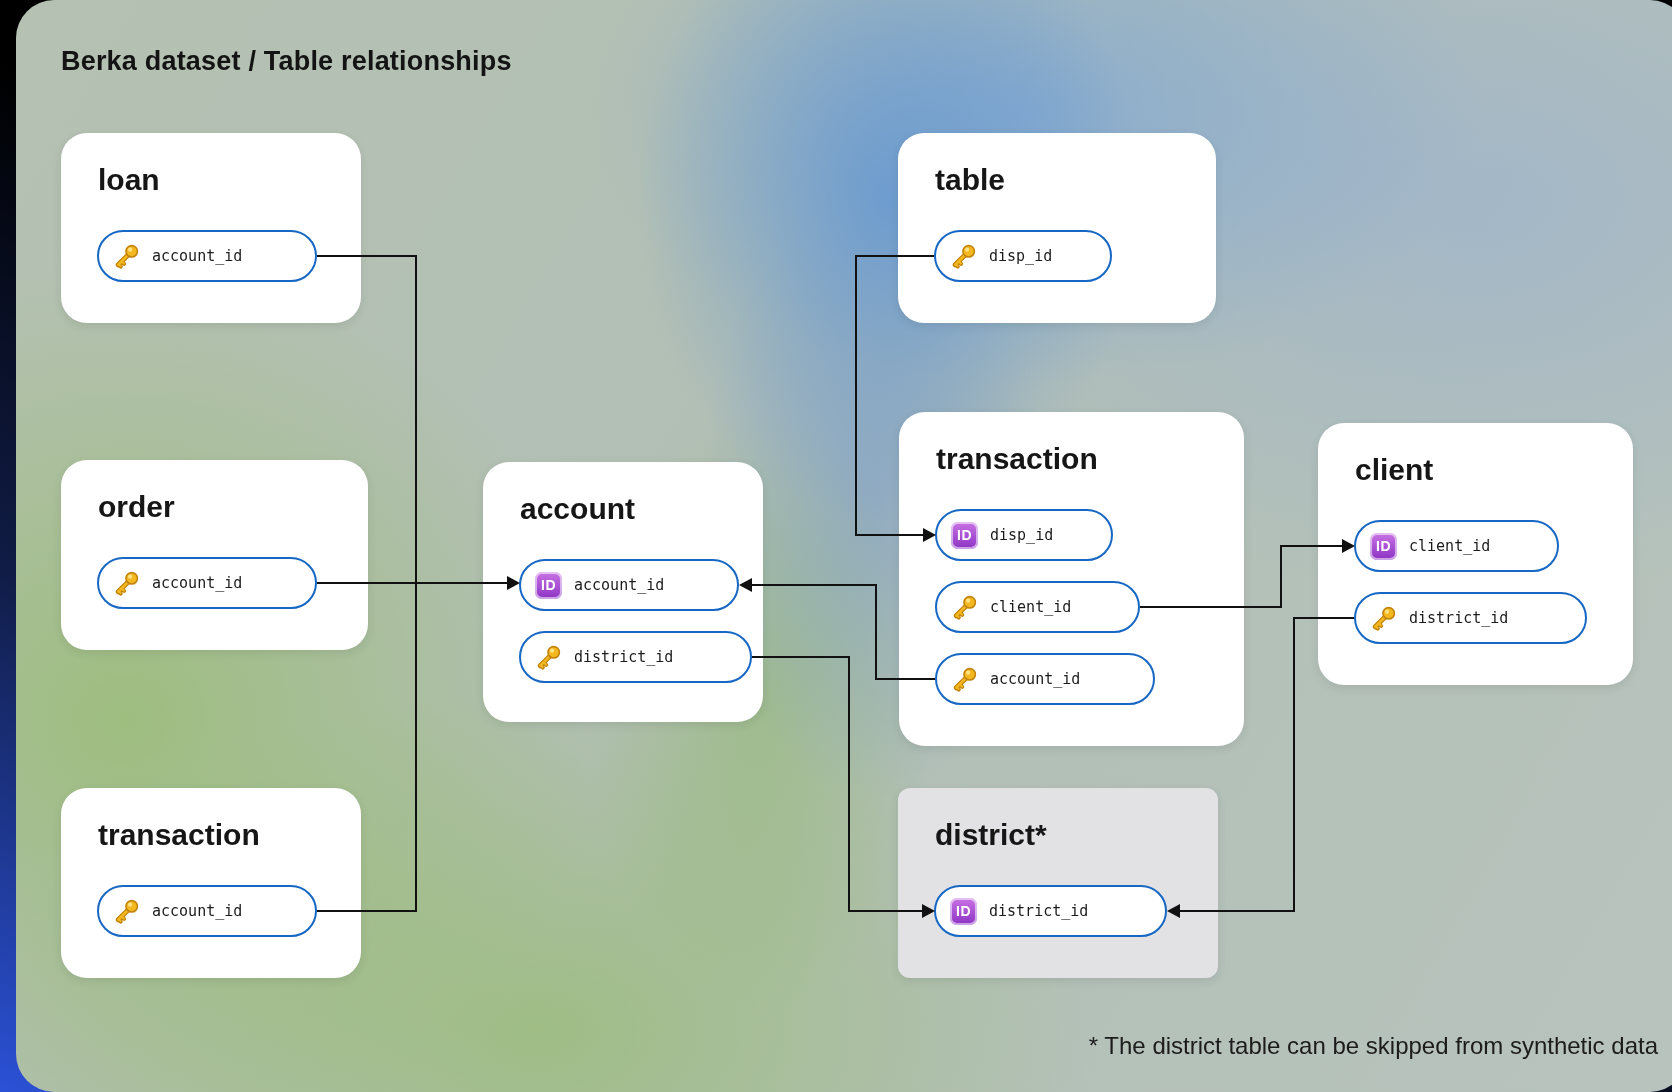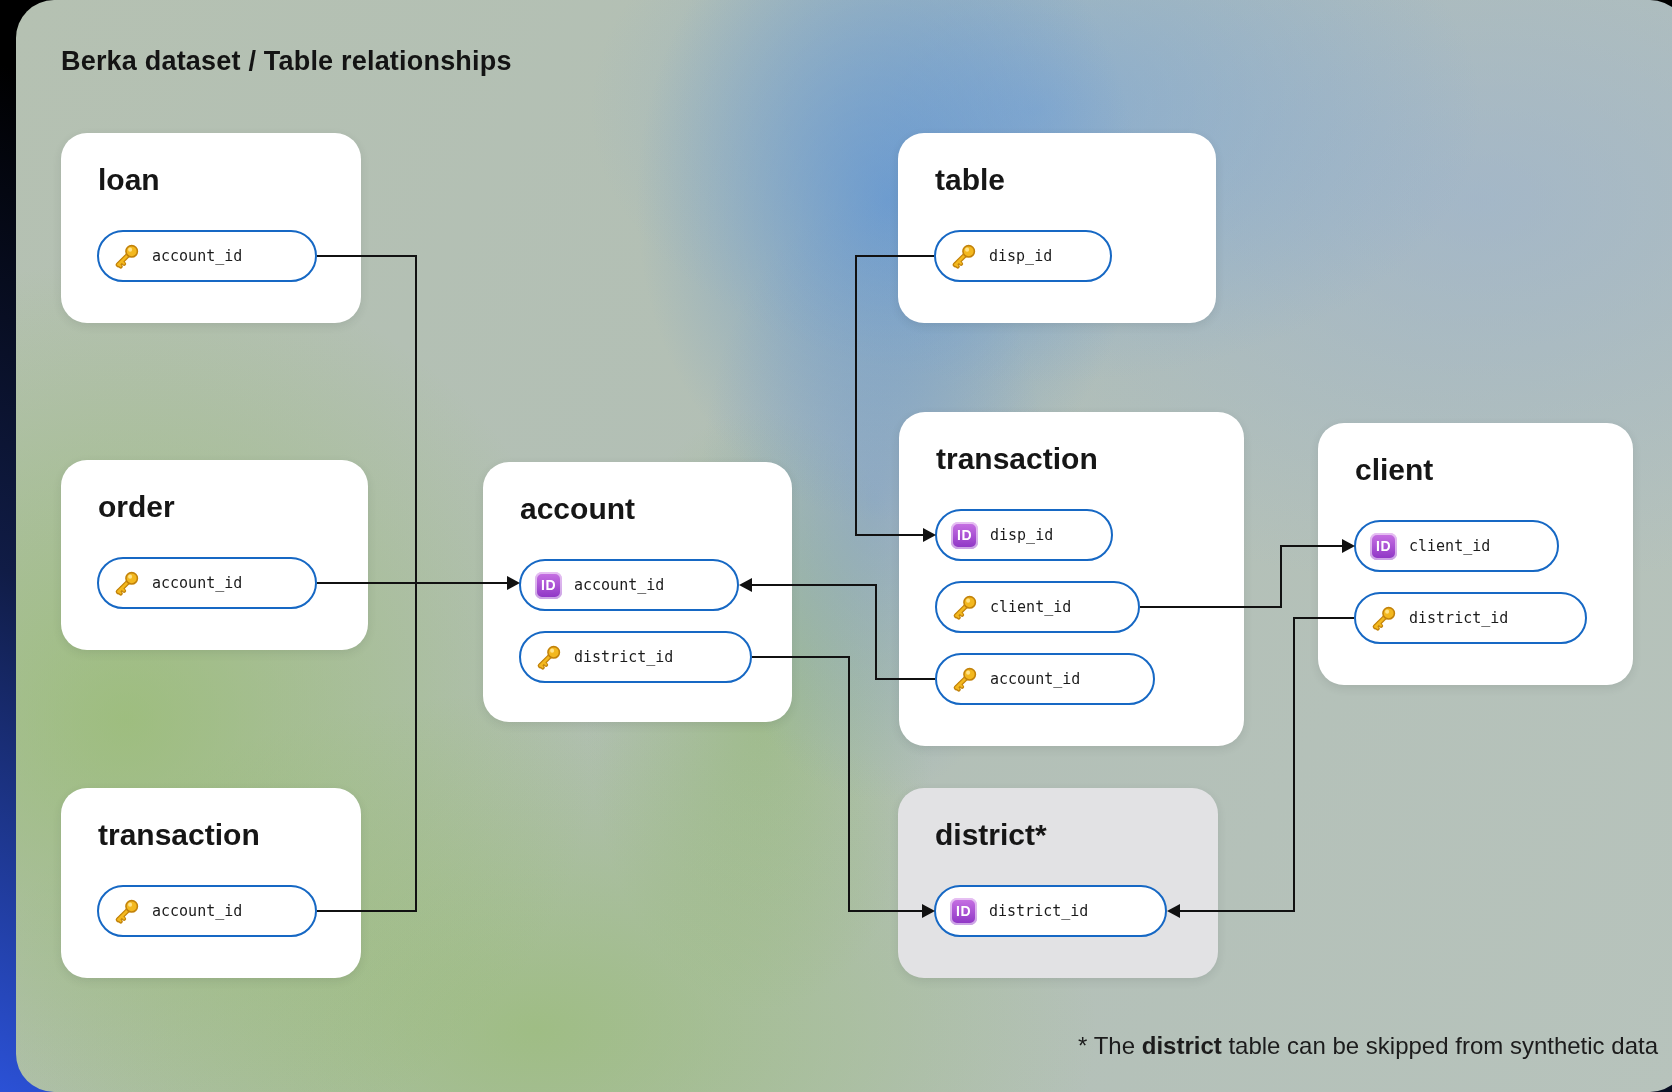--- a/index.html
+++ b/index.html
@@ -10,47 +10,47 @@
       radial-gradient(360px 460px at 872px 200px, rgba(80,140,215,0.62) 0%, rgba(80,140,215,0) 70%),
       radial-gradient(620px 380px at 1020px 110px, rgba(110,160,220,0.55) 0%, rgba(110,160,220,0) 72%),
       radial-gradient(820px 520px at 1460px 200px, rgba(150,175,212,0.55) 0%, rgba(150,175,212,0) 75%),
       radial-gradient(250px 430px at 858px 500px, rgba(95,140,212,0.38) 0%, rgba(95,140,212,0) 70%),
       radial-gradient(660px 640px at 110px 720px, rgba(140,187,84,0.55) 0%, rgba(140,187,84,0) 72%),
       radial-gradient(780px 470px at 520px 1030px, rgba(140,187,84,0.50) 0%, rgba(140,187,84,0) 72%),
       radial-gradient(250px 430px at 745px 710px, rgba(132,182,80,0.40) 0%, rgba(132,182,80,0) 70%),
       linear-gradient(120deg,#b5c1b2 0%,#b2bfb6 50%,#b7c3bc 100%);}
   .page-title{position:absolute;left:45px;top:46px;font-size:27px;font-weight:700;color:#141414;letter-spacing:.2px;}
   .card{position:absolute;background:#fff;border-radius:26px;box-shadow:0 3px 10px rgba(30,40,40,0.10);z-index:2;}
-  .card.muted{background:#e2e2e4;}
+  .card.muted{background:#e2e2e4;border-radius:12px;}
   .tbl-title{position:absolute;left:37px;top:30px;font-size:30px;font-weight:700;color:#161616;}
   .pill{position:absolute;left:36px;height:52px;border:2px solid #1668c4;border-radius:26px;background:#fff;
     display:flex;align-items:center;gap:12px;padding:0 20px 0 14px;box-sizing:border-box;z-index:4;}
   .pill .ftxt{font-family:"DejaVu Sans Mono","Liberation Mono",monospace;font-size:15px;color:#1b1b1b;white-space:nowrap;}
   .w-account{width:220px}.w-disp{width:178px}.w-client{width:205px}.w-district{width:233px}
   .p1{top:97px}.p2{top:169px}.p3{top:241px}
   .keyicon{width:27px;height:27px;flex:0 0 27px;display:block;}
   .idicon{width:27px;height:27px;flex:0 0 27px;border-radius:7px;
     background:linear-gradient(180deg,#c973e4 0%,#8c33c4 100%);
     box-shadow:inset 0 0 0 2px rgba(255,255,255,0.55);
     display:flex;align-items:center;justify-content:center;}
   .idicon i{font-style:normal;color:#fff;font-weight:700;font-size:14px;letter-spacing:.5px;
     font-family:"Liberation Sans",sans-serif;}
   .hline,.vline{position:absolute;background:#111;z-index:3;}
   .hline{height:2px;}
   .vline{width:2px;}
   .arr-r,.arr-l{position:absolute;width:0;height:0;border-top:7px solid transparent;border-bottom:7px solid transparent;z-index:3;}
   .arr-r{border-left:13px solid #111;}
   .arr-l{border-right:13px solid #111;}
   .footnote{position:absolute;right:30px;top:1032px;font-size:24px;color:#1c1c1c;z-index:2;}
-  .footnote b{font-weight:700;}
+  .footnote b{font-weight:400;}
   
   #card-loan{left:45px;top:133px;width:300px;height:190px;}
   #card-order{left:45px;top:460px;width:300px;height:190px;padding-left:7px;}
   #card-transaction{left:45px;top:788px;width:300px;height:190px;}
-  #card-account{left:467px;top:462px;width:309px;height:260px;}
+  #card-account{left:467px;top:462px;width:280px;height:260px;}
   #card-card{left:882px;top:133px;width:318px;height:190px;}
   #card-disposition{left:883px;top:412px;width:345px;height:334px;}
   #card-client{left:1302px;top:423px;width:315px;height:262px;text-align:right;}
   #card-district{left:882px;top:788px;width:320px;height:190px;}
 </style>
 </head>
 <body>
 
 <div id="canvas">
 

